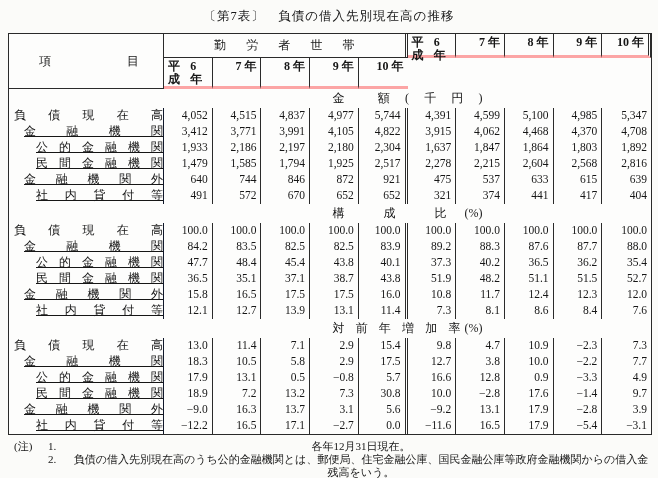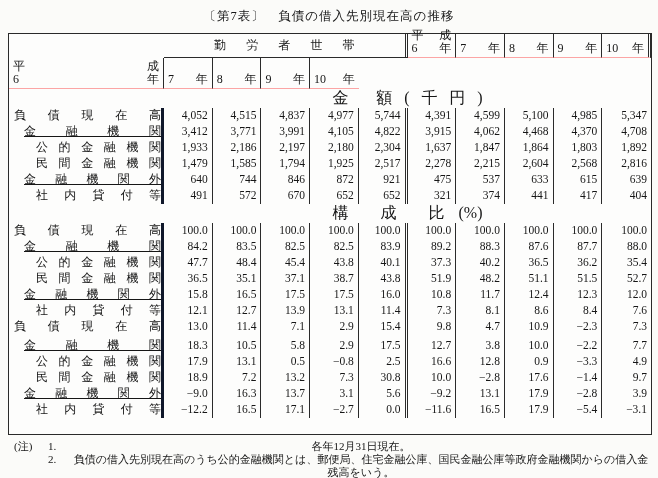--- a/index.html
+++ b/index.html
@@ -33,53 +33,53 @@
     display:flex; align-items:center;
   }
   .corner .spread { width:100%; padding:0 24px 0 30px; }
   .grp { display:flex; align-items:center; border-bottom:1px solid #2a2a2a; font-size:12px; }
   .grp .spread { width:100%; }
   .grp-w { grid-column:2/7; border-right:3px double #2a2a2a; }
   .grp-w .spread { padding:0 50px; }
   .grp-a { grid-column:7/12; }
   .grp-a .spread { padding:0 45px; }
   .yr {
-    border-right:1px solid #2a2a2a; border-bottom:1px solid #fca5a5;
-    display:flex; flex-direction:column; justify-content:flex-end;
-    padding:2px 4px 3px 4px; font-size:11.5px; line-height:12.5px;
+    border-right:1px solid #2a2a2a; border-bottom:3px solid #fca5a5;
+    display:flex; flex-direction:row; justify-content:flex-end;
+    padding:2px 4px 3px 4px; font-size:11.5px; line-height:12.5px;font-weight:bold;
   }
   .yr.dbl { border-right:3px double #2a2a2a; }
   .yr.last { border-right:none; }
   .spread {
     text-align:justify;
     text-align-last:justify;
     font-size:12px;
   }
   
   .sec {
     display:grid;
     grid-template-columns:155px repeat(10,1fr);
     grid-template-rows:19px repeat(6,16px);
   }
   .strow {
     grid-column:1/-1;
     padding-left:155px;
     display:flex; align-items:center; justify-content:center;
   }
-  .stbox { width:150px; font-size:16px; text-align:justify; text-align-last:justify; }
+  .stbox { width:150px; font-size:12px; text-align:justify; text-align-last:justify; }
   .lbl {
-    border-right:3px solid #0f172a;
+    border-right:1px solid #0f172a;
     font-size:12px; line-height:15px;
     padding-right:0;
     text-align:justify; text-align-last:justify;
     overflow:hidden;
   }
   .ind0 { padding-left:5px; }
   .ind1 { padding-left:15px;text-decoration:underline; }
-  .ind2 { padding-left:27px; }
+  .ind2 { padding-left:27px;text-decoration:underline; }
   .num {
     border-right:1px solid #2a2a2a;
     font-size:11.5px; line-height:15.5px;
     text-align:right; padding-right:4px;
     white-space:nowrap; overflow:hidden;
   }
   .num.c5 { border-right:3px double #2a2a2a; }
   .num.c10 { border-right:none; }
   
   .notes {
@@ -90,20 +90,23 @@
   .note-num { text-align:left; }
   .note-text { text-align:center; }
 </style>
 </head>
 <body>
 
 <div class="page-title">〔第7表〕　負債の借入先別現在高の推移</div>
 
 <div class="tbl">
   <div class="hdr">
+    <div class="corner">
+      <div class="spread">項 目</div>
+    </div>
     <div class="grp grp-w">
       <div class="spread">勤 労 者 世 帯</div>
     </div>
 
     <div class="yr">
       <div class="spread">平 成</div>
       <div class="spread">6 年</div>
     </div>
     <div class="yr">
       <div class="spread">7 年</div>
@@ -273,20 +276,23 @@
         <div class="num">13.9</div>
         <div class="num">13.1</div>
         <div class="num c5">11.4</div>
         <div class="num">7.3</div>
         <div class="num">8.1</div>
         <div class="num">8.6</div>
         <div class="num">8.4</div>
         <div class="num c10">7.6</div>
       </div>
       <div class="sec">
+        <div class="strow">
+          <div class="stbox">対 前 年 増 加 率(%)</div>
+        </div>
         <div class="lbl ind0">負 債 現 在 高</div>
         <div class="num">13.0</div>
         <div class="num">11.4</div>
         <div class="num">7.1</div>
         <div class="num">2.9</div>
         <div class="num c5">15.4</div>
         <div class="num">9.8</div>
         <div class="num">4.7</div>
         <div class="num">10.9</div>
         <div class="num">−2.3</div>
@@ -300,21 +306,21 @@
         <div class="num">12.7</div>
         <div class="num">3.8</div>
         <div class="num">10.0</div>
         <div class="num">−2.2</div>
         <div class="num c10">7.7</div>
         <div class="lbl ind2">公 的 金 融 機 関</div>
         <div class="num">17.9</div>
         <div class="num">13.1</div>
         <div class="num">0.5</div>
         <div class="num">−0.8</div>
-        <div class="num c5">2.5</div>
+        <div class="num c5">5.7</div>
         <div class="num">16.6</div>
         <div class="num">12.8</div>
         <div class="num">0.9</div>
         <div class="num">−3.3</div>
         <div class="num c10">4.9</div>
         <div class="lbl ind2">民 間 金 融 機 関</div>
         <div class="num">18.9</div>
         <div class="num">7.2</div>
         <div class="num">13.2</div>
         <div class="num">7.3</div>

